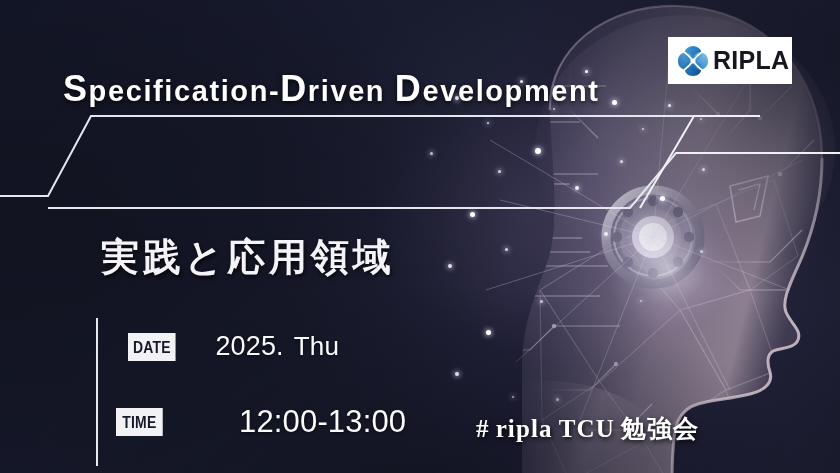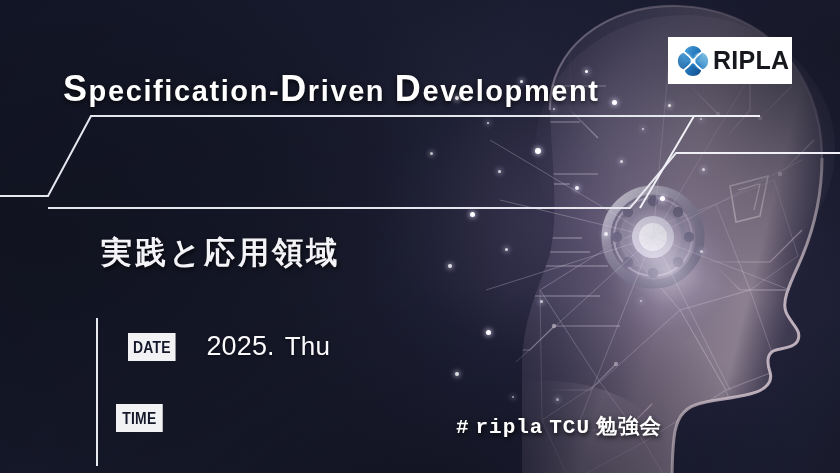--- a/index.html
+++ b/index.html
@@ -102,21 +102,21 @@
     z-index: 7;
   }
 
   
   .jp-sub {
     position: absolute;
     left: 101px; top: 232px;
     color: #f4f4f8;
     font-family: "DejaVu Sans", "Liberation Sans", sans-serif;
     font-weight: 700;
-    font-size: 31px;
+    font-size: 38px;
     letter-spacing: 0.10em;
     white-space: nowrap;
     text-shadow: 1px 2px 4px rgba(0,0,0,0.8);
     z-index: 6;
   }
 
   
   .info-rule {
     position: absolute;
     left: 96px; top: 318px;
@@ -151,36 +151,36 @@
   }
 
   .row-value {
     color: #fbfbfd;
     font-weight: 400;
     letter-spacing: 0.01em;
     display: flex;
     align-items: baseline;
     text-shadow: 0 1px 3px rgba(0,0,0,0.6);
   }
-  .row-date .row-value { margin-left: 20px; }
+  .row-date .row-value { margin-left: 29px; }
   .row-time .row-value { margin-left: 18px; }
 
   .d-year { font-size: 27px; }
   .d-big  { font-size: 41px; letter-spacing: 0.005em; }
   .d-dow  { font-size: 26px; margin-left: 10px; }
   .t-main { font-size: 31px; }
 
   
   .hashtag {
     position: absolute;
-    left: 456px; top: 412px;
+    left: 476px; top: 412px;
     color: #ffffff;
-    font-family: Liberation Mono, monospace;
-    font-weight: 700;
-    font-size: 21px;
+    font-family: Liberation Serif, serif;
+    font-weight: 700;
+    font-size: 25px;
     letter-spacing: 0.045em;
     white-space: nowrap;
     text-shadow: 1px 2px 5px rgba(0,0,0,0.85);
     z-index: 8;
   }
   .hashtag .hsp { display: inline-block; width: 6px; }
 
   
   .logo-box {
     position: absolute;
@@ -426,20 +426,23 @@
   <div class="info-row row-date">
     <span class="badge">DATE</span>
     <span class="row-value">
       <span class="d-year">2025.</span>
       <span class="d-dow">Thu</span>
     </span>
   </div>
 
   <div class="info-row row-time">
     <span class="badge">TIME</span>
+    <span class="row-value">
+      <span class="t-main">12:00-13:00</span>
+    </span>
   </div>
 
   <div class="hashtag">
     <span>#</span><span class="hsp"></span><span>ripla</span><span class="hsp"></span><span>TCU</span><span class="hsp"></span><span>勉強会</span>
   </div>
 
   <div class="logo-box">
     <span class="logo-mark">
       <svg viewBox="0 0 100 100">
         <defs>

